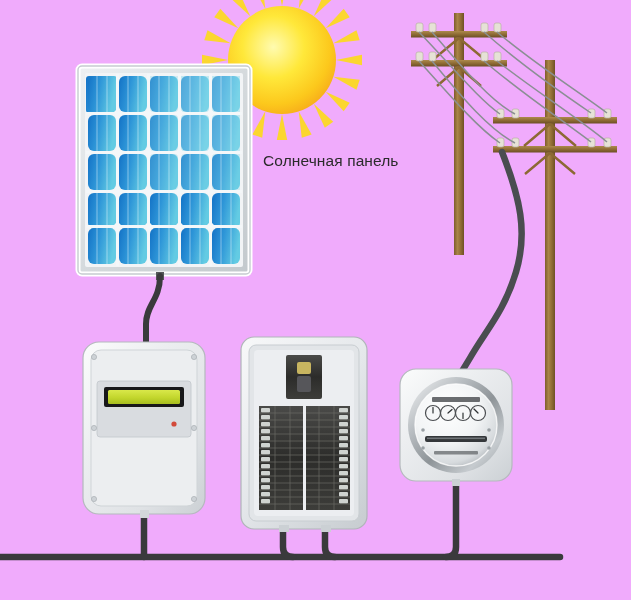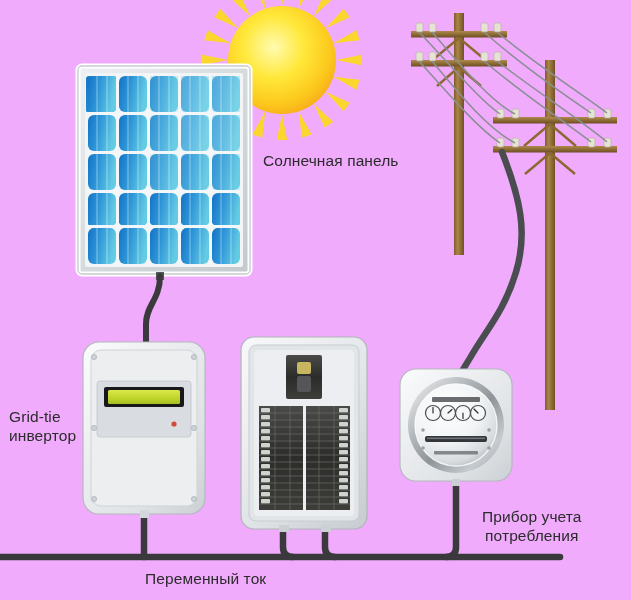--- a/index.html
+++ b/index.html
@@ -423,21 +423,16 @@
 
       <rect x="434" y="451" width="44" height="3.4" rx="1" fill="#5b5f62" opacity="0.7"></rect>
       <rect x="452" y="479" width="8" height="7" fill="#cbd0d4"></rect>
     </g>
   </svg>
 
   <div class="lbl" style="left:263px;top:152px;">Солнечная панель</div>
 
 
 
-  <div class="lbl" style="left:9px;top:408px;text-align:left;">Grid-tie
-инвертор</div>
-
-  <div class="lbl" style="left:482px;top:508px;text-align:center;">Прибор учета
-потребления</div>
-
-  <div class="lbl" style="left:145px;top:570px;">Переменный ток</div>
+
+
 
 </div>
 
 </body></html>

